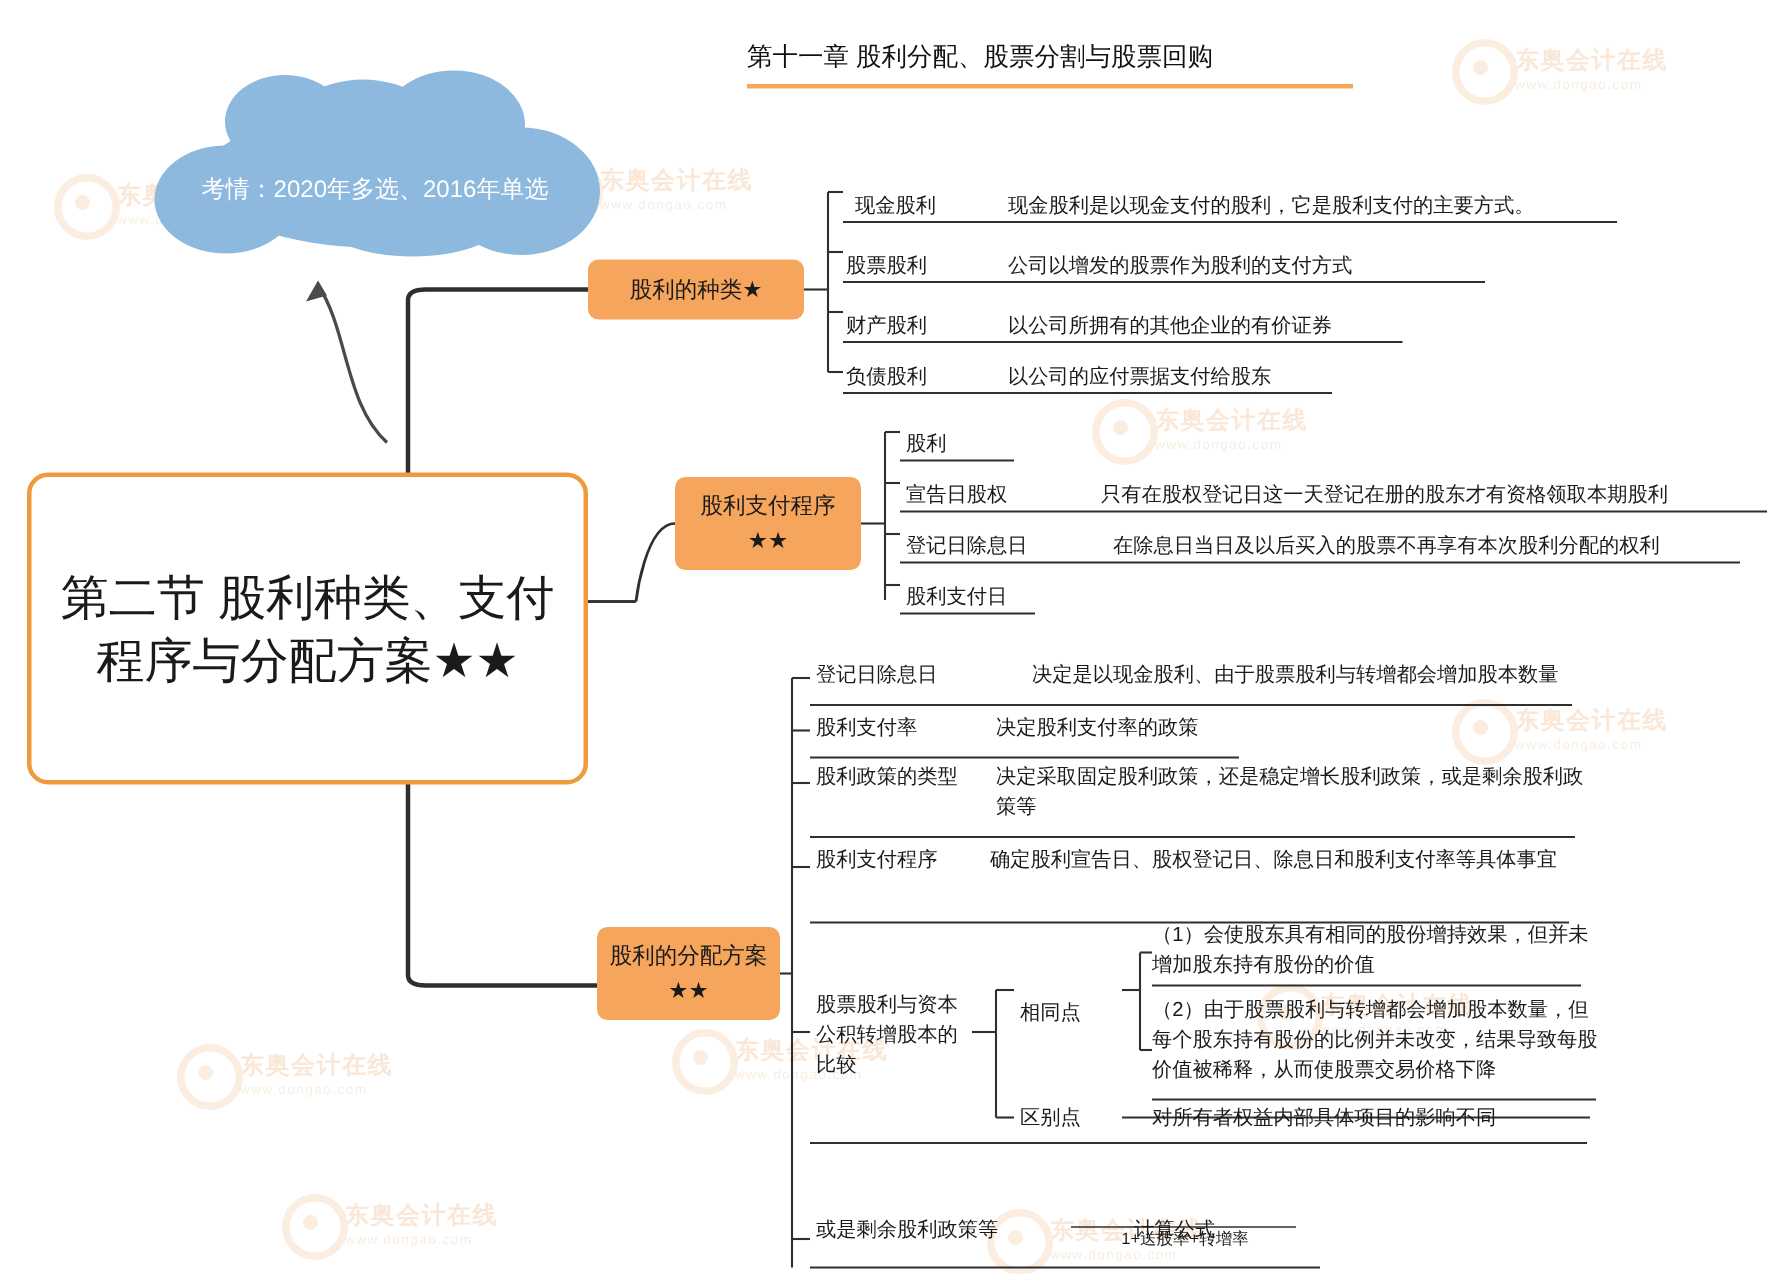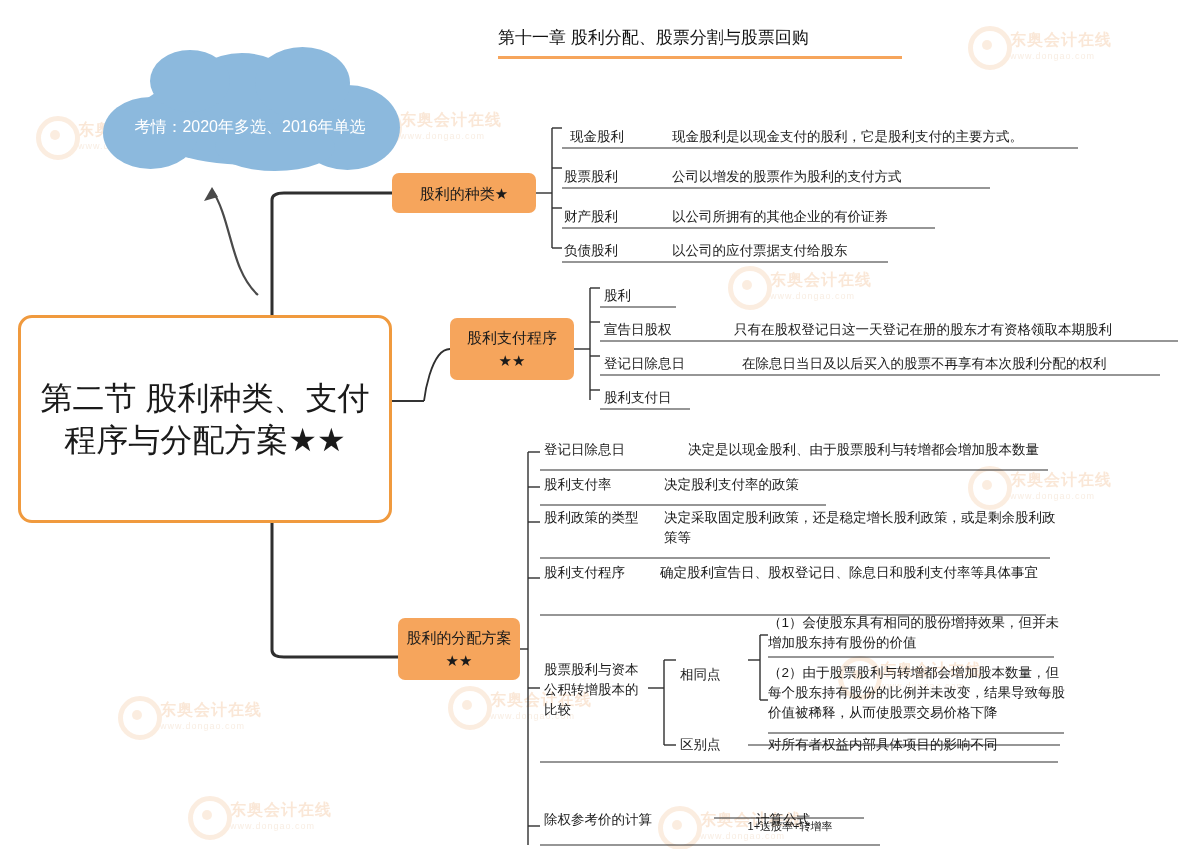--- a/index.html
+++ b/index.html
@@ -269,18 +269,18 @@
 
   <div class="lbl" style="left:544px;top:660px;width:104px;">股票股利与资本公积转增股本的比较</div>
 
   <div class="lbl" style="left:680px;top:665px;width:70px;">相同点</div>
   <div class="lbl" style="left:768px;top:613px;width:292px;">（1）会使股东具有相同的股份增持效果，但并未增加股东持有股份的价值</div>
   <div class="lbl" style="left:768px;top:663px;width:300px;">（2）由于股票股利与转增都会增加股本数量，但每个股东持有股份的比例并未改变，结果导致每股价值被稀释，从而使股票交易价格下降</div>
 
   <div class="lbl" style="left:680px;top:735px;width:70px;">区别点</div>
   <div class="lbl" style="left:768px;top:735px;width:300px;">对所有者权益内部具体项目的影响不同</div>
 
-  <div class="lbl" style="left:544px;top:810px;width:150px;">除权参考价的计算</div>
+  <div class="lbl" style="left:544px;top:810px;width:150px;">或是剩余股利政策等</div>
   <div class="lbl" style="left:756px;top:810px;width:120px;">计算公式</div>
 
   <div class="lbl small center" style="left:712px;top:819px;width:156px;">1+送股率+转增率</div>
 
 </div>
 
 </body></html>

